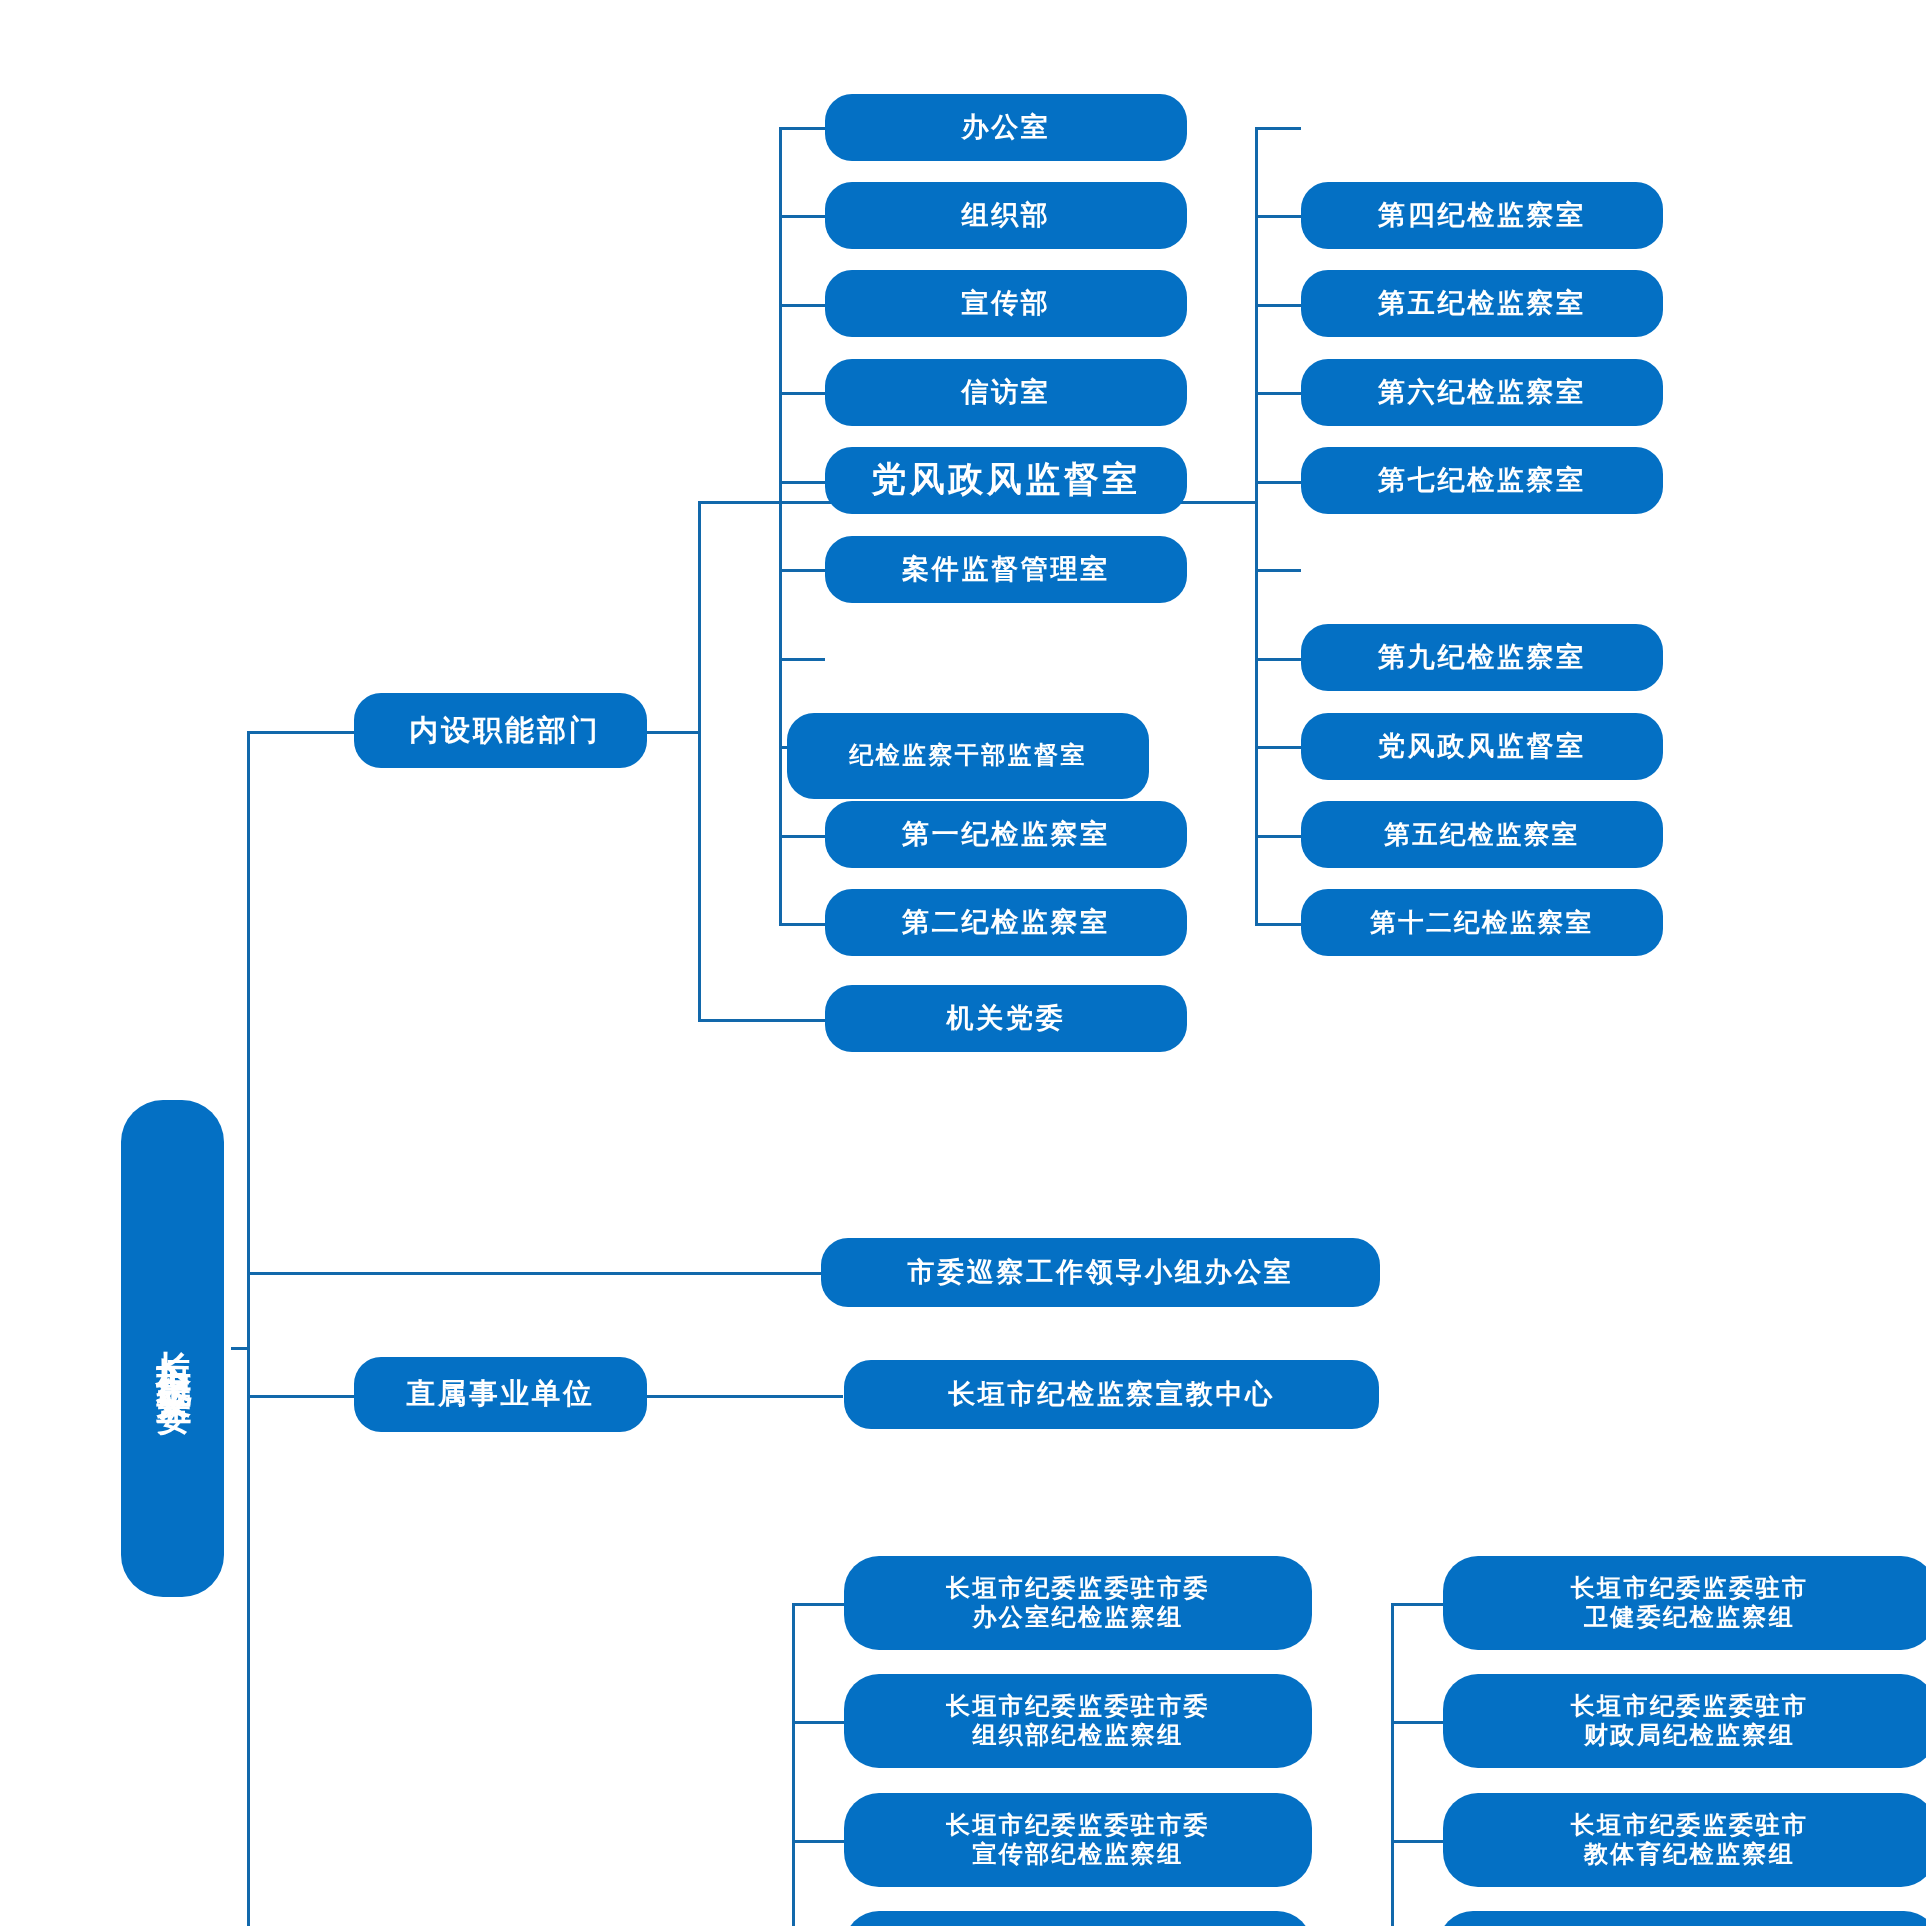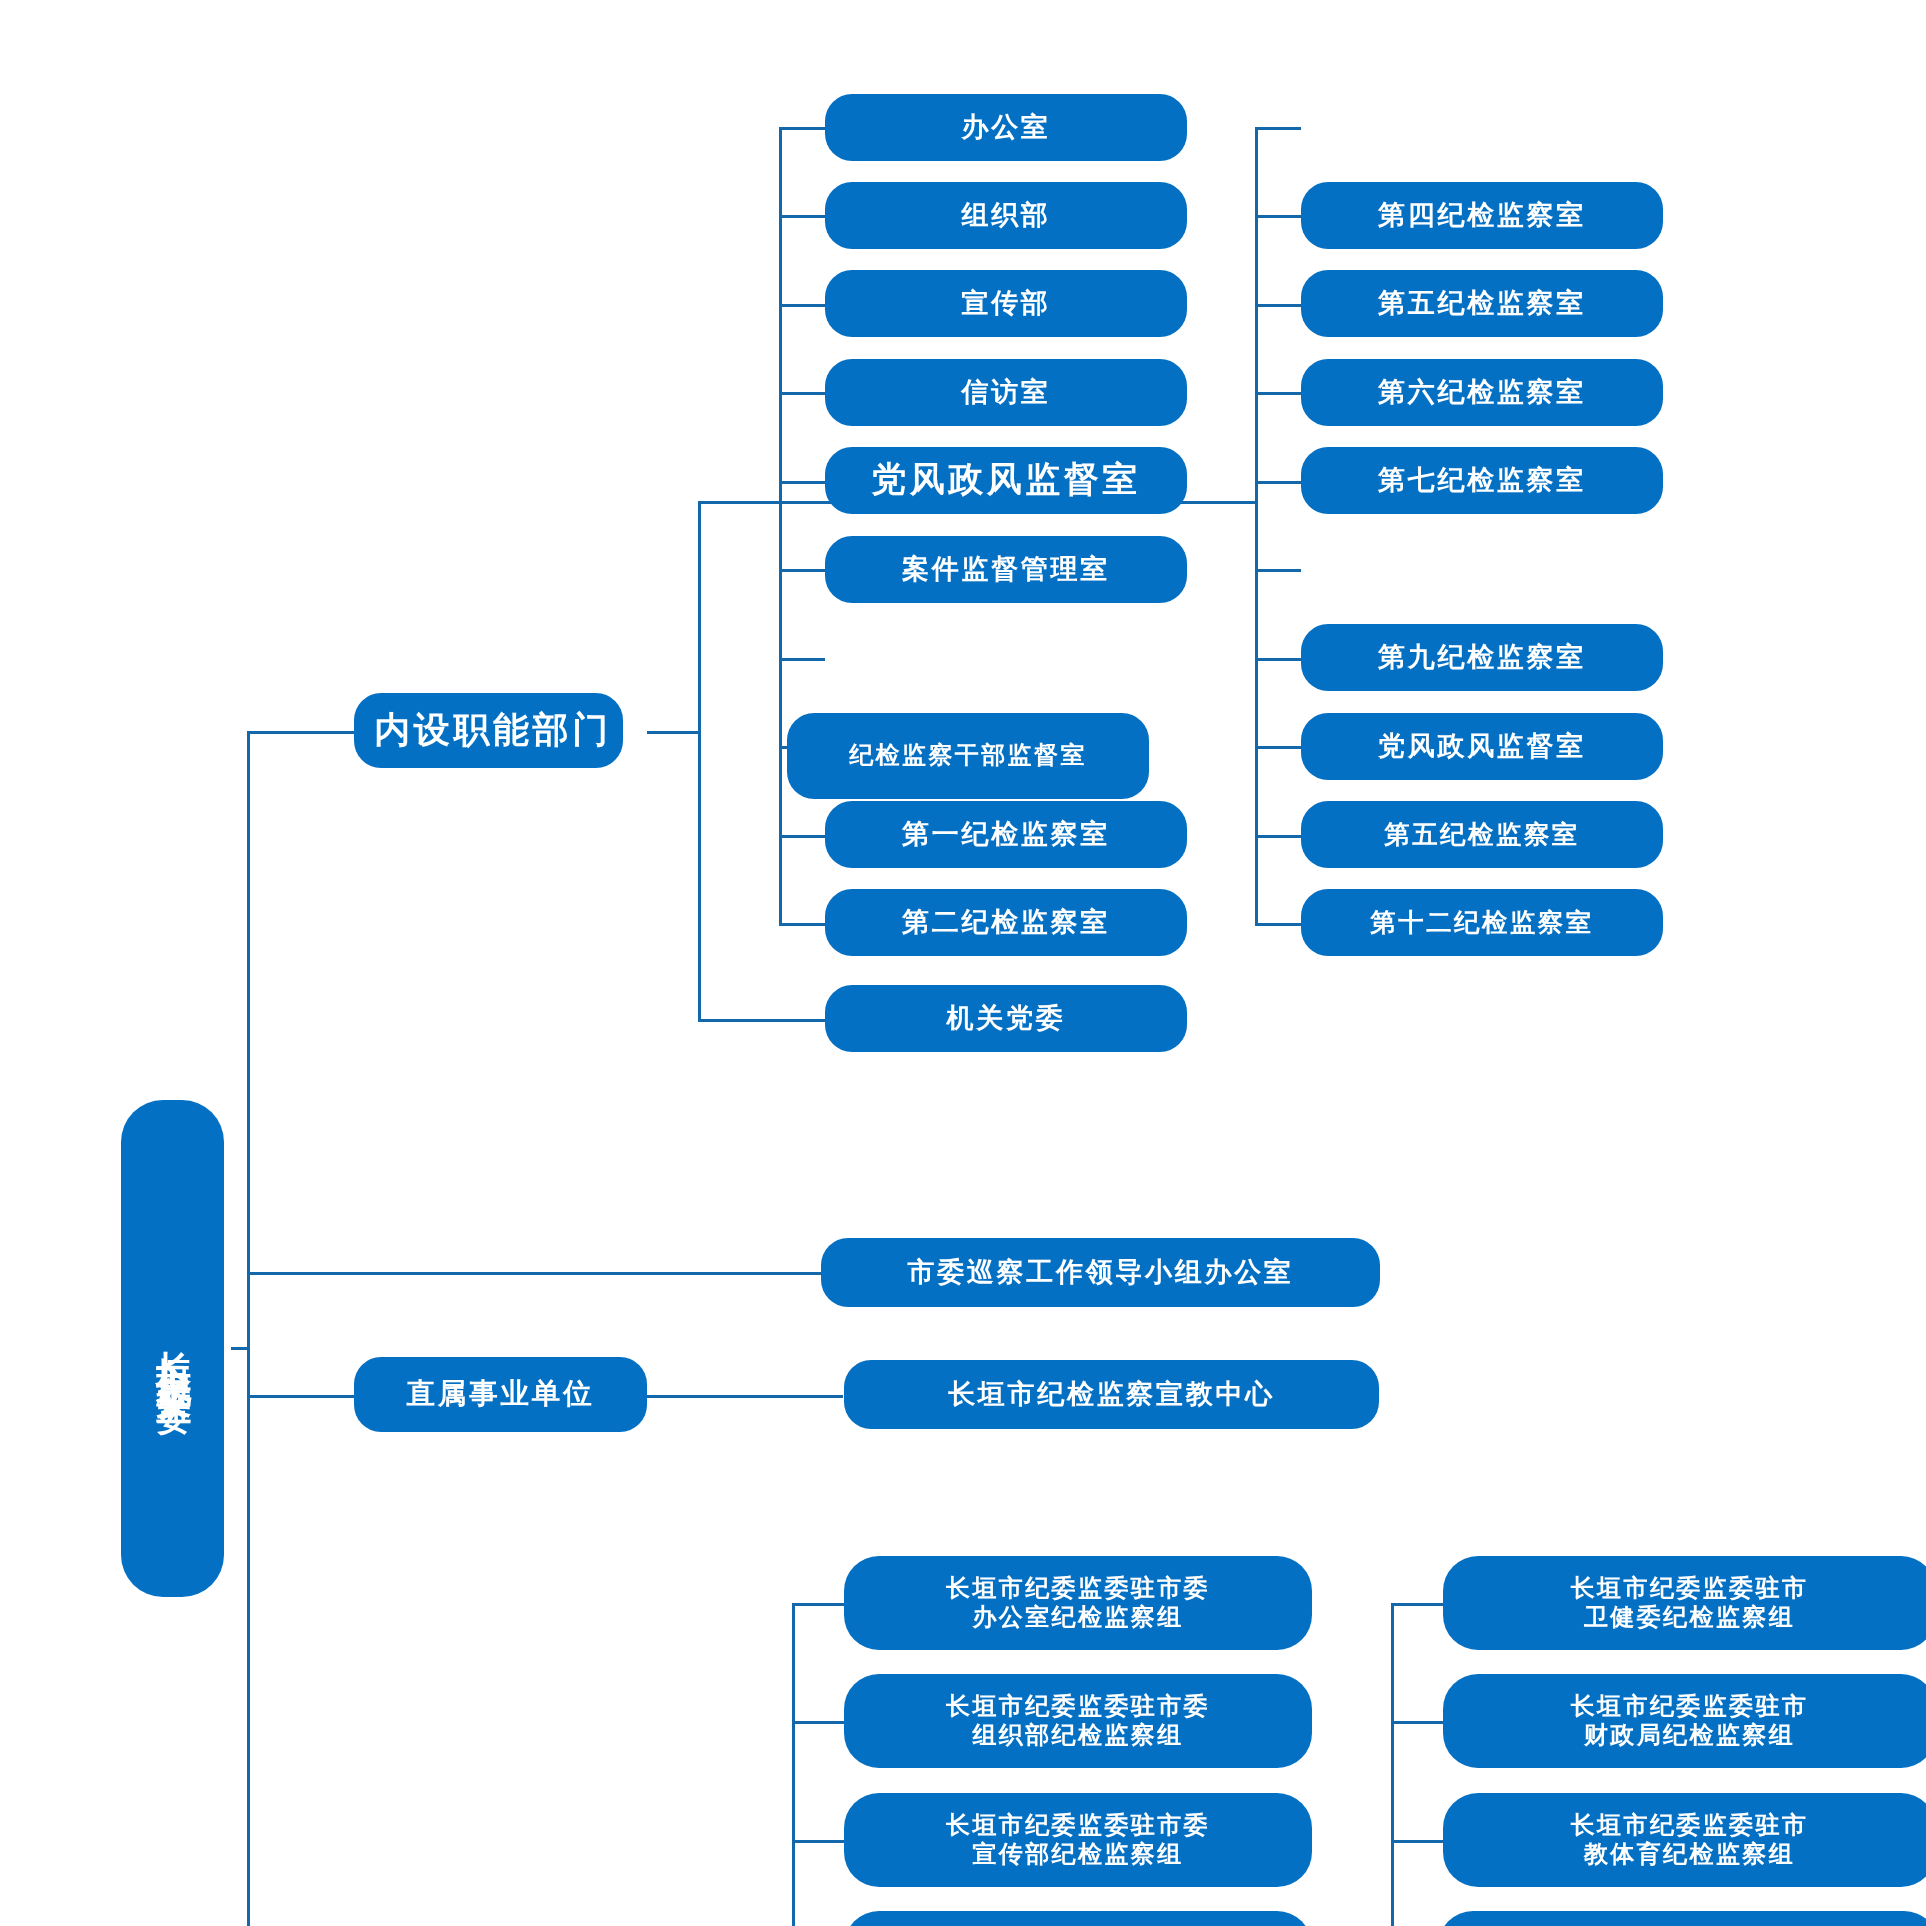--- a/index.html
+++ b/index.html
@@ -77,21 +77,21 @@
 
   <div class="conn v" style="left:1391px;top:1603px;height:952px;"></div>
   <div class="conn h" style="left:1391px;top:1603px;width:52px;"></div>
   <div class="conn h" style="left:1391px;top:1721px;width:52px;"></div>
   <div class="conn h" style="left:1391px;top:1840px;width:52px;"></div>
 
   <div class="node" id="root-node" style="left:121px;top:1100px;width:103px;height:497px;font-size:35px;">
     <span class="txt">长垣市纪委监委</span>
   </div>
 
-  <div class="node small" style="left:354px;top:693px;width:269px;height:75px;font-size:36px;padding-left:16px;">
+  <div class="node small" style="left:354px;top:693px;width:293px;height:75px;font-size:29px;padding-left:16px;">
     <span class="txt">内设职能部门</span>
   </div>
 
   <div class="node small" style="left:354px;top:1357px;width:293px;height:75px;font-size:28.5px;">
     <span class="txt">直属事业单位</span>
   </div>
 
   <div class="node small" style="left:825px;top:182px;width:362px;height:67px;font-size:27px;">
     <span class="txt">组织部</span>
     </div>

